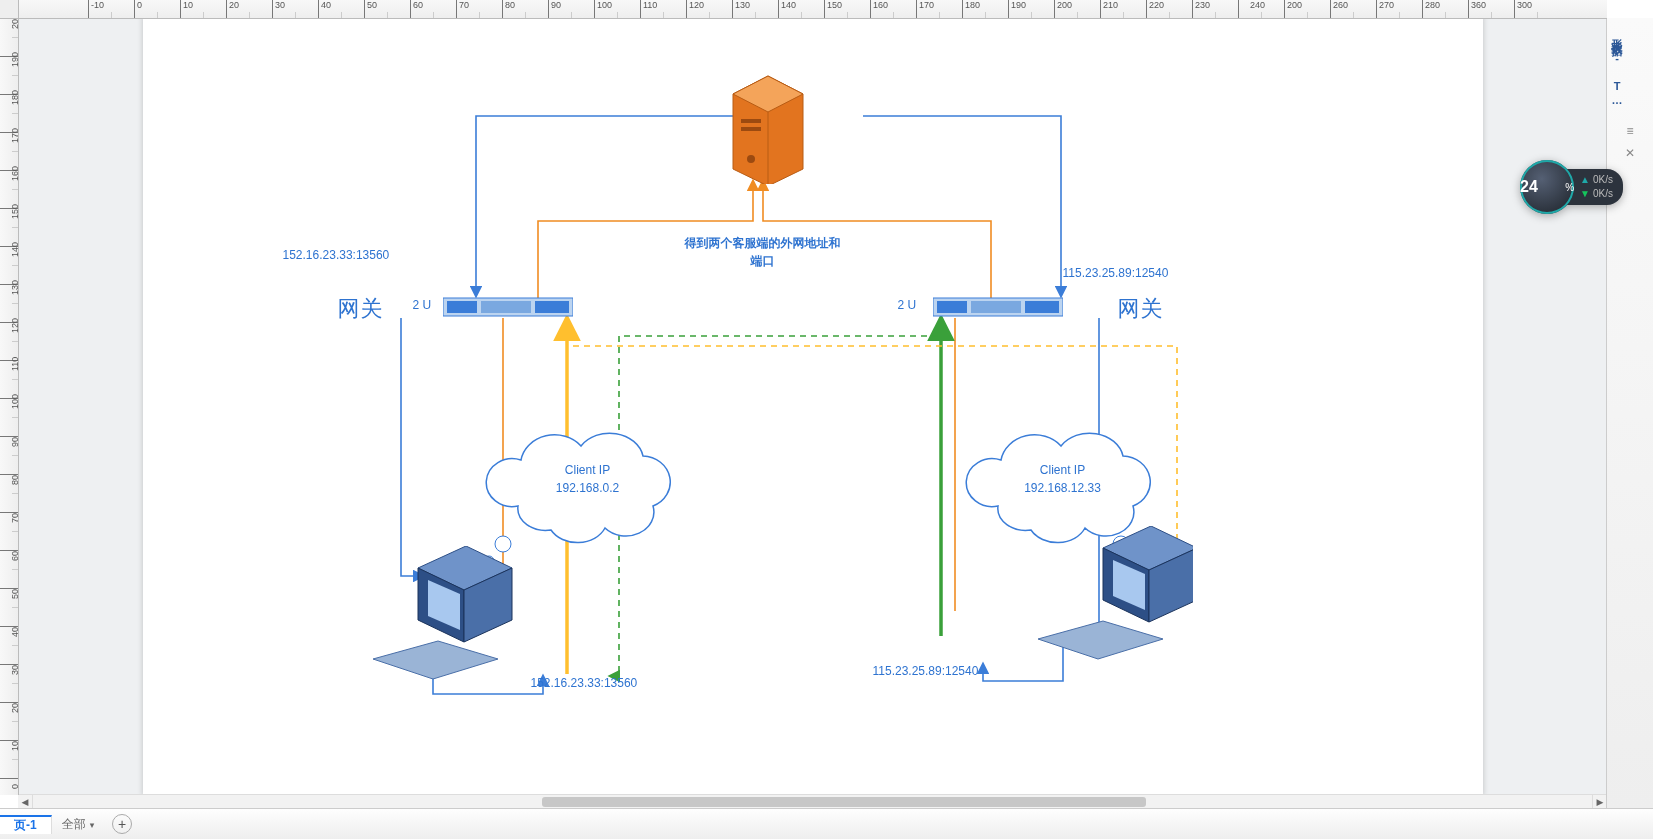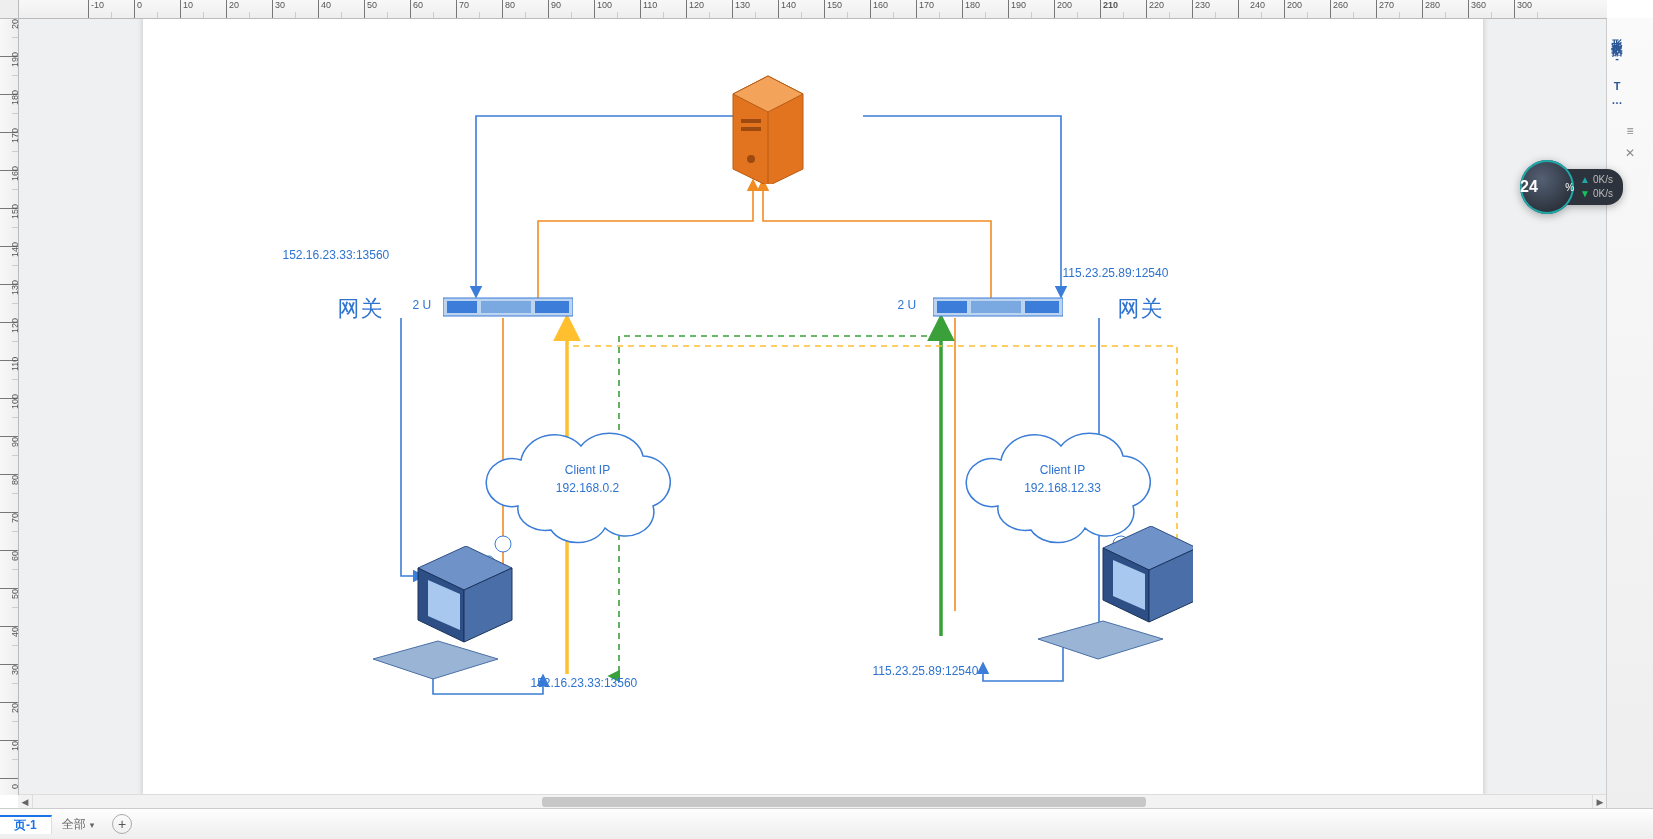--- a/index.html
+++ b/index.html
@@ -180,21 +180,21 @@
     <div class="tick-h" style="left: 852px;">160</div>
     <div class="tick-h minor" style="left: 875px;"></div>
     <div class="tick-h" style="left: 898px;">170</div>
     <div class="tick-h minor" style="left: 921px;"></div>
     <div class="tick-h" style="left: 944px;">180</div>
     <div class="tick-h minor" style="left: 967px;"></div>
     <div class="tick-h" style="left: 990px;">190</div>
     <div class="tick-h minor" style="left: 1013px;"></div>
     <div class="tick-h" style="left: 1036px;">200</div>
     <div class="tick-h minor" style="left: 1059px;"></div>
-    <div class="tick-h" style="left: 1082px; font-weight: bold;">210</div>
+    <div class="tick-h" style="left: 1082px;">210</div>
     <div class="tick-h minor" style="left: 1105px;"></div>
     <div class="tick-h" style="left: 1128px;">220</div>
     <div class="tick-h minor" style="left: 1151px;"></div>
     <div class="tick-h" style="left: 1174px;">230</div>
     <div class="tick-h minor" style="left: 1197px;"></div>
     <div class="tick-h" style="left: 1220px; padding-left: 11px;">240</div>
     <div class="tick-h minor" style="left: 1243px;"></div>
     <div class="tick-h" style="left: 1266px;">200</div>
     <div class="tick-h minor" style="left: 1289px;"></div>
     <div class="tick-h" style="left: 1312px;">260</div>
@@ -399,20 +399,24 @@
     <div class="lbl big" style="left:195px;top:278px;">网关</div>
     <div class="lbl" style="left:270px;top:282px;">2 U</div>
     <div class="lbl" style="left:755px;top:282px;">2 U</div>
     <div class="lbl big" style="left:975px;top:278px;">网关</div>
 
     <div class="lbl" style="left:140px;top:232px;">152.16.23.33:13560</div>
     <div class="lbl" style="left:920px;top:250px;">115.23.25.89:12540</div>
     <div class="lbl" style="left:388px;top:660px;">152.16.23.33:13560</div>
     <div class="lbl" style="left:730px;top:648px;">115.23.25.89:12540</div>
 
+    <div class="lbl center" style="left:520px;top:218px;width:200px;font-weight:600;">
+      <span>得到两个客服端的外网地址和</span><br>
+      <span>端口</span>
+    </div>
 
     <div class="lbl center" style="left:390px;top:445px;width:110px;">
       <span>Client IP</span><br>
       <span>192.168.0.2</span>
     </div>
     <div class="lbl center" style="left:860px;top:445px;width:120px;">
       <span>Client IP</span><br>
       <span>192.168.12.33</span>
     </div>
 

